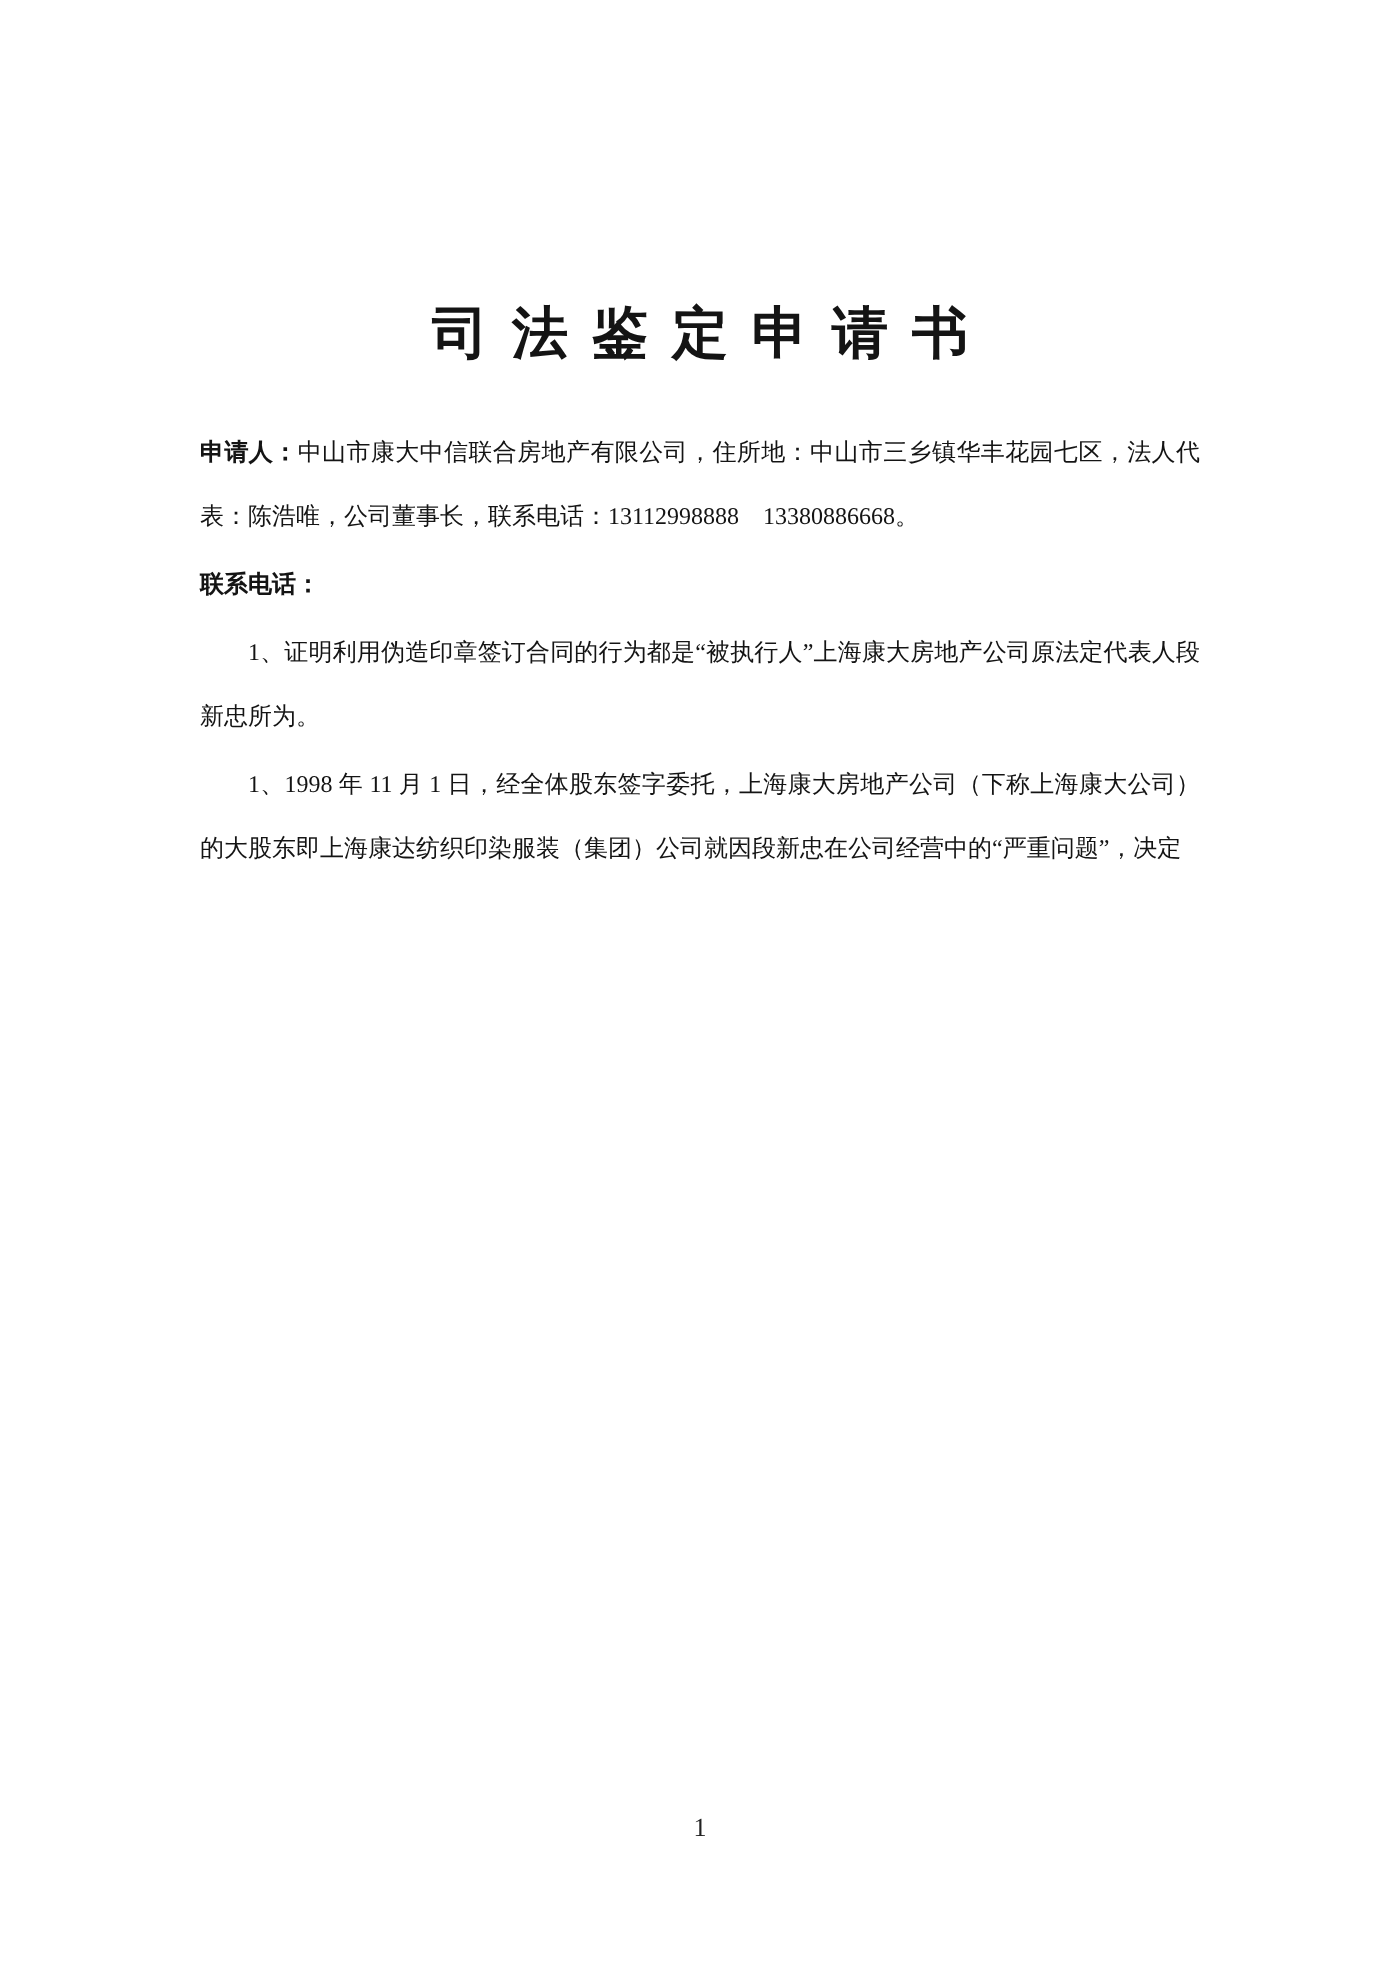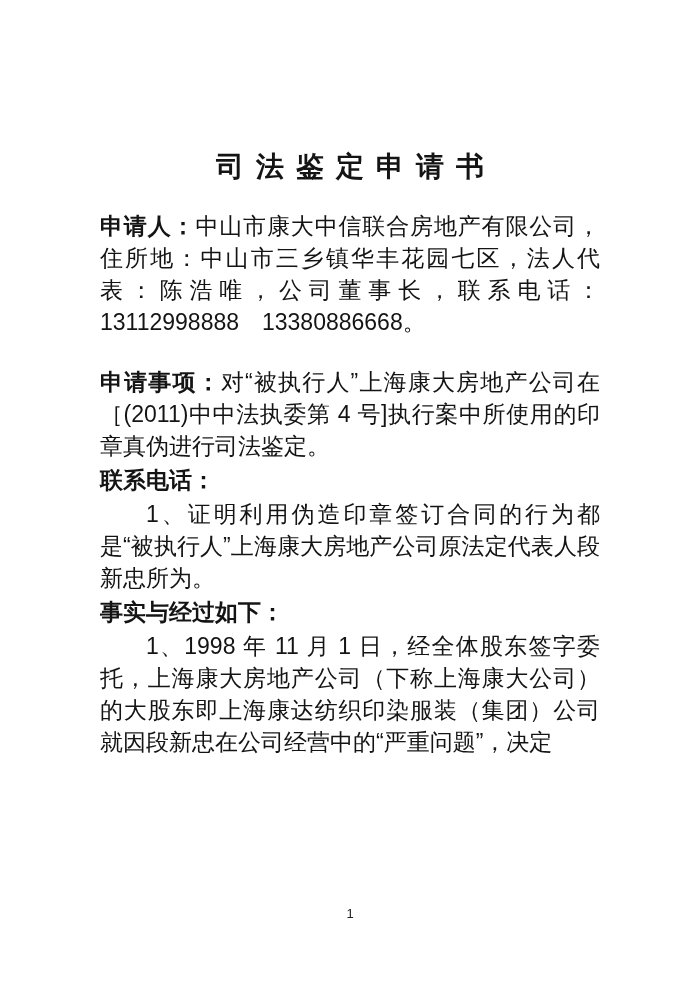--- a/index.html
+++ b/index.html
@@ -6,41 +6,41 @@
     margin: 0;
     padding: 0;
     background: #ffffff;
   }
   .page {
     position: relative;
     width: 700px;
     height: 990px;
     background: #ffffff;
     color: #141414;
-    font-family: Liberation Sans, sans-serif;
+    font-family: Liberation Serif, serif;
     overflow: hidden;
   }
   .doc-title {
     position: absolute;
     top: 148px;
     left: 0;
     width: 100%;
     text-align: center;
     font-size: 28px;
     font-weight: bold;
     letter-spacing: 12px;
     text-indent: 12px;
     white-space: nowrap;
   }
   .content {
     position: absolute;
     top: 210px;
     left: 100px;
     width: 500px;
-    font-size: 23px;
+    font-size: 12px;
     line-height: 32px;
     text-align: justify;
   }
   .content p {
     margin: 0 0 2px 0;
   }
   .label {
     font-weight: bold;
   }
   .section-request {
@@ -65,28 +65,26 @@
 <div class="page">
 
   <div class="doc-title">司法鉴定申请书</div>
 
   <div class="content">
 
     <p><span class="label">申请人：</span><span>中山市康大中信联合房地产有限公司，住所地：中山市三乡镇华丰花园七区，法人代表：陈浩唯，公司董事长，联系电话：13112998888　13380886668。</span></p>
 
 
 
-    <p class="section-request"><span class="label">申请事项：</span><span>对“被执行人”上海康大房地产公司在［(2011)中中法执委第 4 号]执行案中所使用的印章真伪进行司法鉴定。</span></p>
 
     <p><span class="label">联系电话：</span></p>
 
 
     <p class="indent2">1、证明利用伪造印章签订合同的行为都是“被执行人”上海康大房地产公司原法定代表人段新忠所为。</p>
 
-    <p><span class="label">事实与经过如下：</span></p>
 
     <p class="indent2">1、1998 年 11 月 1 日，经全体股东签字委托，上海康大房地产公司（下称上海康大公司）的大股东即上海康达纺织印染服装（集团）公司就因段新忠在公司经营中的“严重问题”，决定</p>
 
   </div>
 
   <div class="page-number">1</div>
 
 </div>
 
 </body></html>

